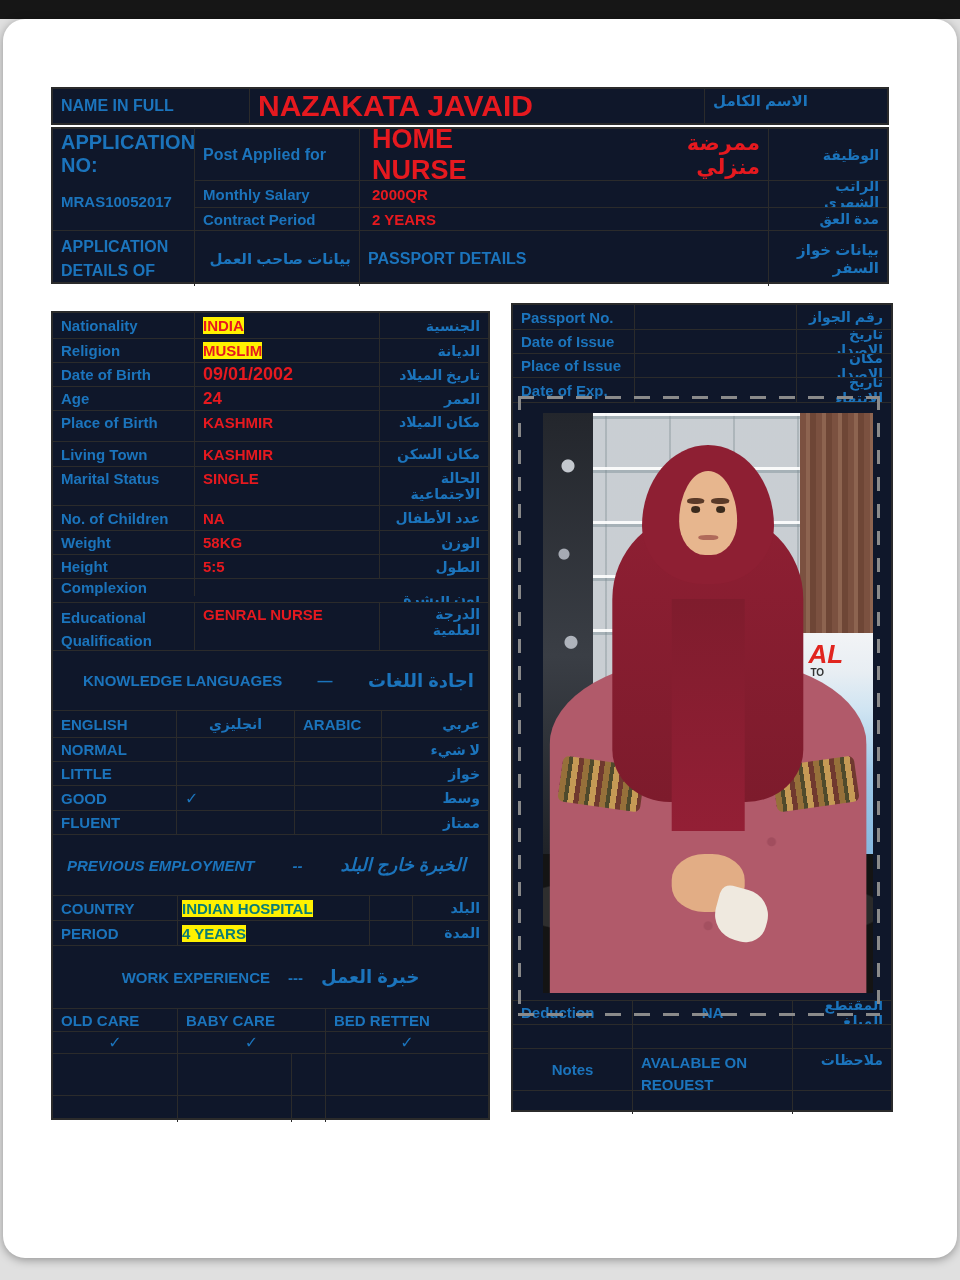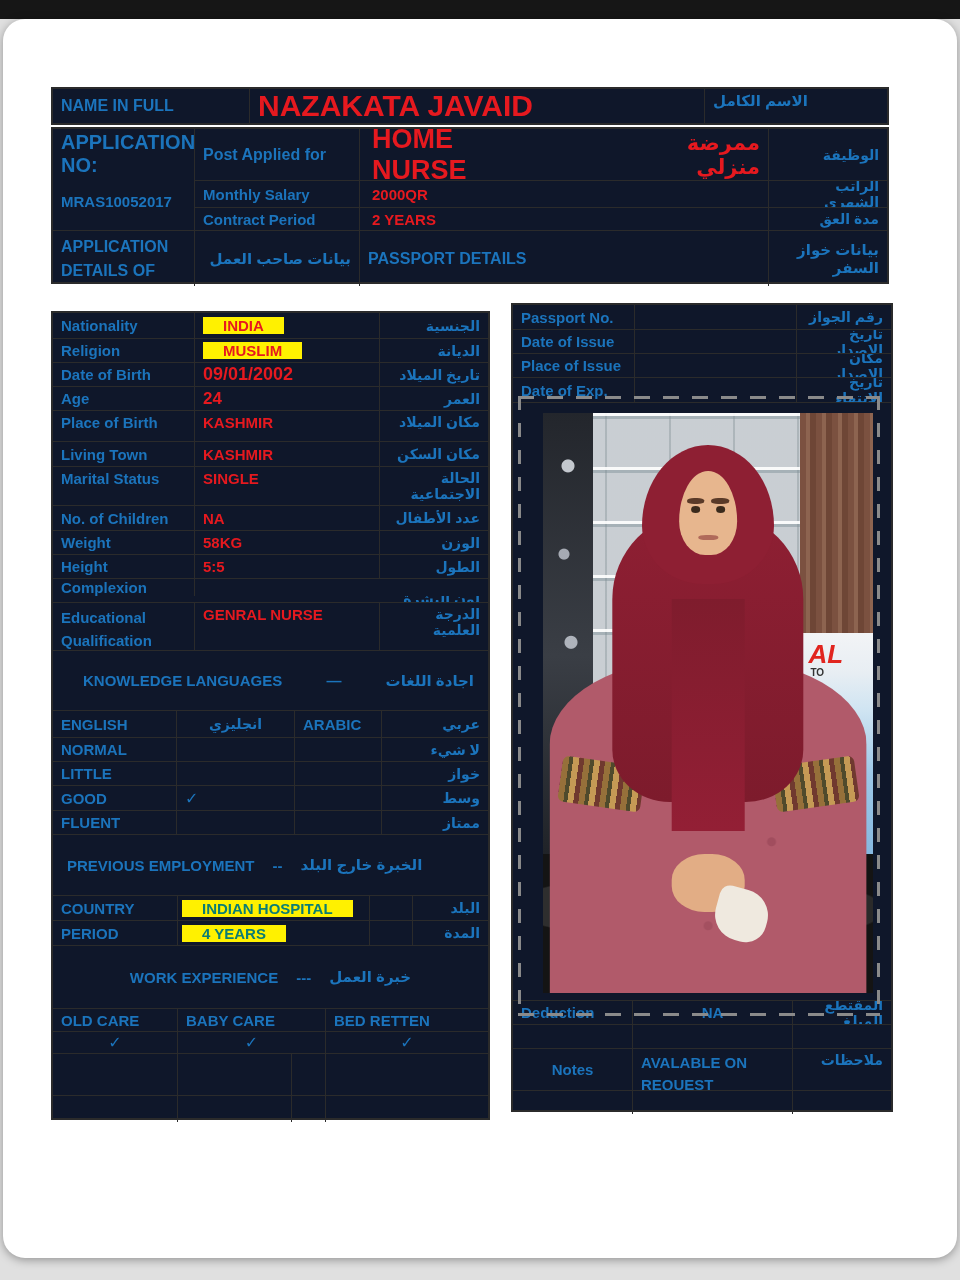--- a/index.html
+++ b/index.html
@@ -19,26 +19,26 @@
   
   .tbl{position:absolute;border:2px solid var(--line);background:#0f172a;}
   .row{display:flex;border-bottom:1px solid var(--line);}
   .row.last{border-bottom:none;}
   .cell{display:flex;align-items:center;padding:0 8px;border-right:1px solid var(--line);overflow:hidden;}
   .cell.end{border-right:none;}
   .lbl{color:var(--blue);font-weight:bold;font-size:15px;}
   .val{color:var(--red);font-weight:bold;font-size:15px;}
   .ar{direction:rtl;color:var(--blue);font-weight:bold;font-size:14px;}
   .top{align-items:flex-start;padding-top:3px;}
-  .hl{background:var(--yellow);padding:0 20px;}
+  .hl{background:var(--yellow);padding:0 0;}
   .teal{color:var(--teal);}
   .chk{color:var(--blue);font-weight:bold;font-size:16px;}
   .band{display:flex;align-items:center;border-bottom:1px solid var(--line);
         color:var(--blue);font-weight:bold;font-size:15px;}
-  .band .ar{font-size:15px;}
+  .band .ar{font-size:18px;}
 
   
   .tableB{display:grid;grid-template-columns:142px 165px 409px 1fr;
           grid-template-rows:52px 27px 23px 55px;}
   .gcell{display:flex;align-items:center;padding:2px 8px;
          border-right:1px solid var(--line);border-bottom:1px solid var(--line);overflow:hidden;}
   .gcell.ge{border-right:none;}
   .gcell.gb{border-bottom:none;}
 
   
@@ -383,21 +383,21 @@
             <span class="chk"></span>
           </div>
         <div class="cell lg3">
             <span class="chk"></span>
           </div>
         <div class="cell end ar wfx just-r">
             <span>ممتاز</span>
           </div>
       </div>
 
-      <div class="band" style="height:61px;padding:0 14px;gap:18px;">
+      <div class="band" style="height:61px;padding:0 14px;gap:38px;font-style:italic;">
         <span>PREVIOUS EMPLOYMENT</span>
         <span>--</span>
         <span class="ar">الخبرة خارج البلد</span>
       </div>
       <div class="row" style="height:25px;">
         <div class="cell pe1">
             <span class="lbl">COUNTRY</span>
           </div>
         <div class="cell pe2" style="padding:0 4px;">
             <span class="hl teal" style="font-weight:bold;font-size:15px;">INDIAN HOSPITAL</span>

